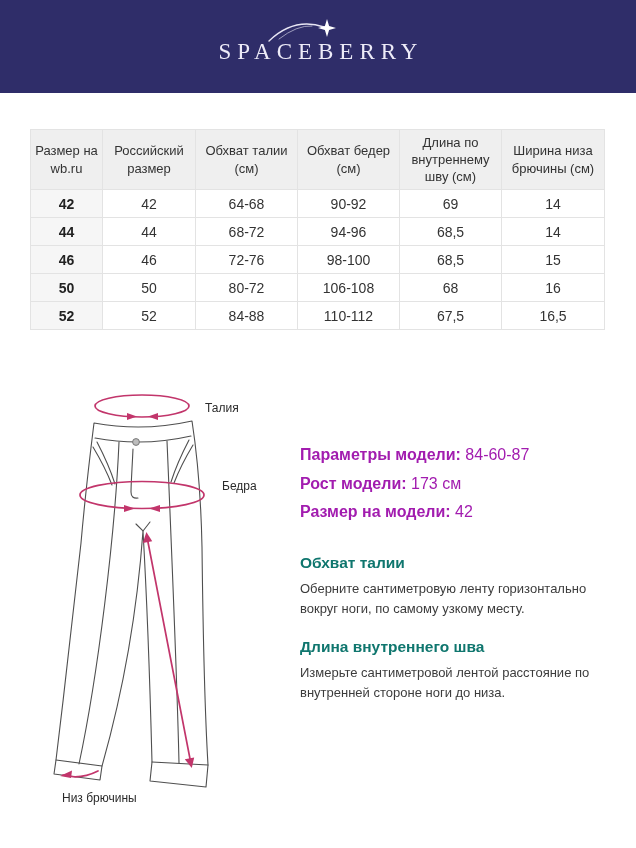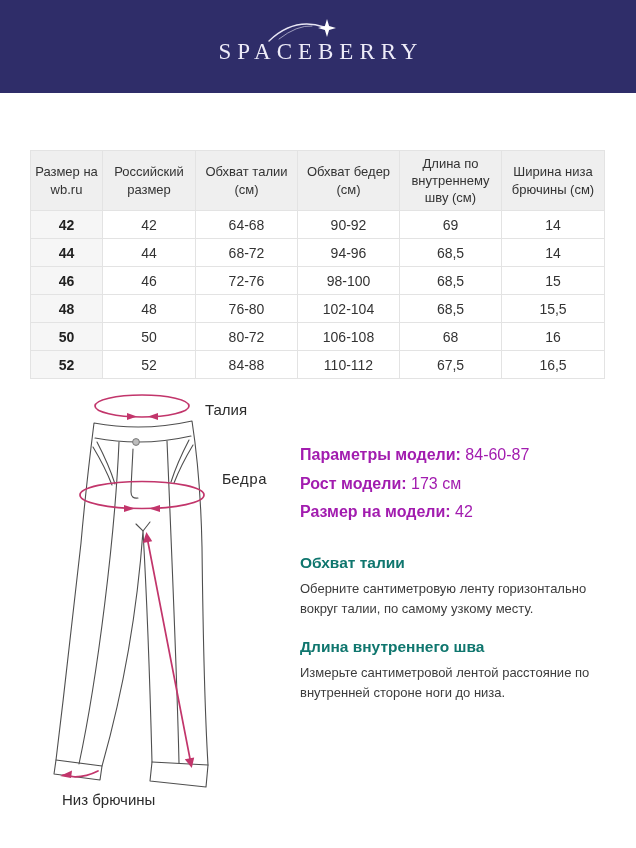--- a/index.html
+++ b/index.html
@@ -9,35 +9,35 @@
   
   .header{position:absolute;left:0;top:0;width:636px;height:93px;background:#2f2d69;}
   .logo{position:absolute;left:0;top:0;width:100%;height:100%;
         display:flex;align-items:center;justify-content:center;}
   .wordmark{font-family:"Liberation Serif",serif;font-weight:400;
             font-size:23px;letter-spacing:6px;margin-right:-6px;color:#edebf8;
             padding-top:10px;}
   .comet{position:absolute;left:266px;top:14px;}
 
   
-  table.size{position:absolute;left:30px;top:150px;border-collapse:collapse;
+  table.size{position:absolute;left:30px;top:129px;border-collapse:collapse;
              table-layout:fixed;width:568px;}
   table.size th,table.size td{border:1px solid #e3e3e3;text-align:center;vertical-align:middle;}
   table.size th{background:#efefef;font-weight:400;font-size:13px;line-height:1.32;
                 color:#333;height:55px;padding:2px 4px;}
   table.size td{font-size:14px;color:#333;height:27px;padding:0 2px;background:#fff;}
   table.size td.sizecol{background:#f6f6f6;font-weight:700;color:#222;}
   .c1{width:72px}.c2{width:93px}.c3{width:102px}.c4{width:102px}.c5{width:102px}.c6{width:103px}
 
   
   .diagram{position:absolute;left:0;top:385px;width:300px;height:450px;}
   .diagram svg{position:absolute;left:20px;top:0;}
-  .dlabel{position:absolute;font-size:15px;color:#2b2b2b;line-height:1.2;}
+  .dlabel{position:absolute;font-size:12px;color:#2b2b2b;line-height:1.2;}
   .lbl-waist{left:205px;top:16px;}
-  .lbl-hips{left:222px;top:87px;font-family:Liberation Mono, monospace;}
+  .lbl-hips{left:222px;top:94px;}
   .lbl-inseam{left:181px;top:210px;width:100px;}
   .lbl-hem{left:62px;top:406px;}
 
   
   .info{position:absolute;left:300px;top:441px;width:325px;}
   .model-line{font-size:16px;line-height:28.5px;color:#a21caf;}
   .model-line .ml-label{font-weight:700;}
   .sections{margin-top:27px;}
   .section{margin-top:0;}
   .section + .section{margin-top:19px;}
@@ -102,28 +102,20 @@
       </tr>
       <tr>
         <td class="sizecol">46</td>
         <td>46</td>
         <td>72-76</td>
         <td>98-100</td>
         <td>68,5</td>
         <td>15</td>
       </tr>
       <tr>
-        <td class="sizecol">48</td>
-        <td>48</td>
-        <td>76-80</td>
-        <td>102-104</td>
-        <td>68,5</td>
-        <td>15,5</td>
-      </tr>
-      <tr>
         <td class="sizecol">50</td>
         <td>50</td>
         <td>80-72</td>
         <td>106-108</td>
         <td>68</td>
         <td>16</td>
       </tr>
       <tr>
         <td class="sizecol">52</td>
         <td>52</td>
@@ -200,21 +192,21 @@
       </div>
       <div class="model-line">
         <span class="ml-label">Размер на модели:</span>
         <span>42</span>
       </div>
     </div>
 
     <div class="sections">
       <div class="section">
         <h3>Обхват талии</h3>
-        <p>Оберните сантиметровую ленту горизонтально вокруг талии, по самому узкому месту.</p>
+        <p>Оберните сантиметровую ленту горизонтально вокруг ноги, по самому узкому месту.</p>
       </div>
       <div class="section">
         <h3>Длина внутреннего шва</h3>
         <p>Измерьте сантиметровой лентой расстояние по внутренней стороне ноги до низа.</p>
       </div>
     </div>
   </div>
 
 </div>
 

